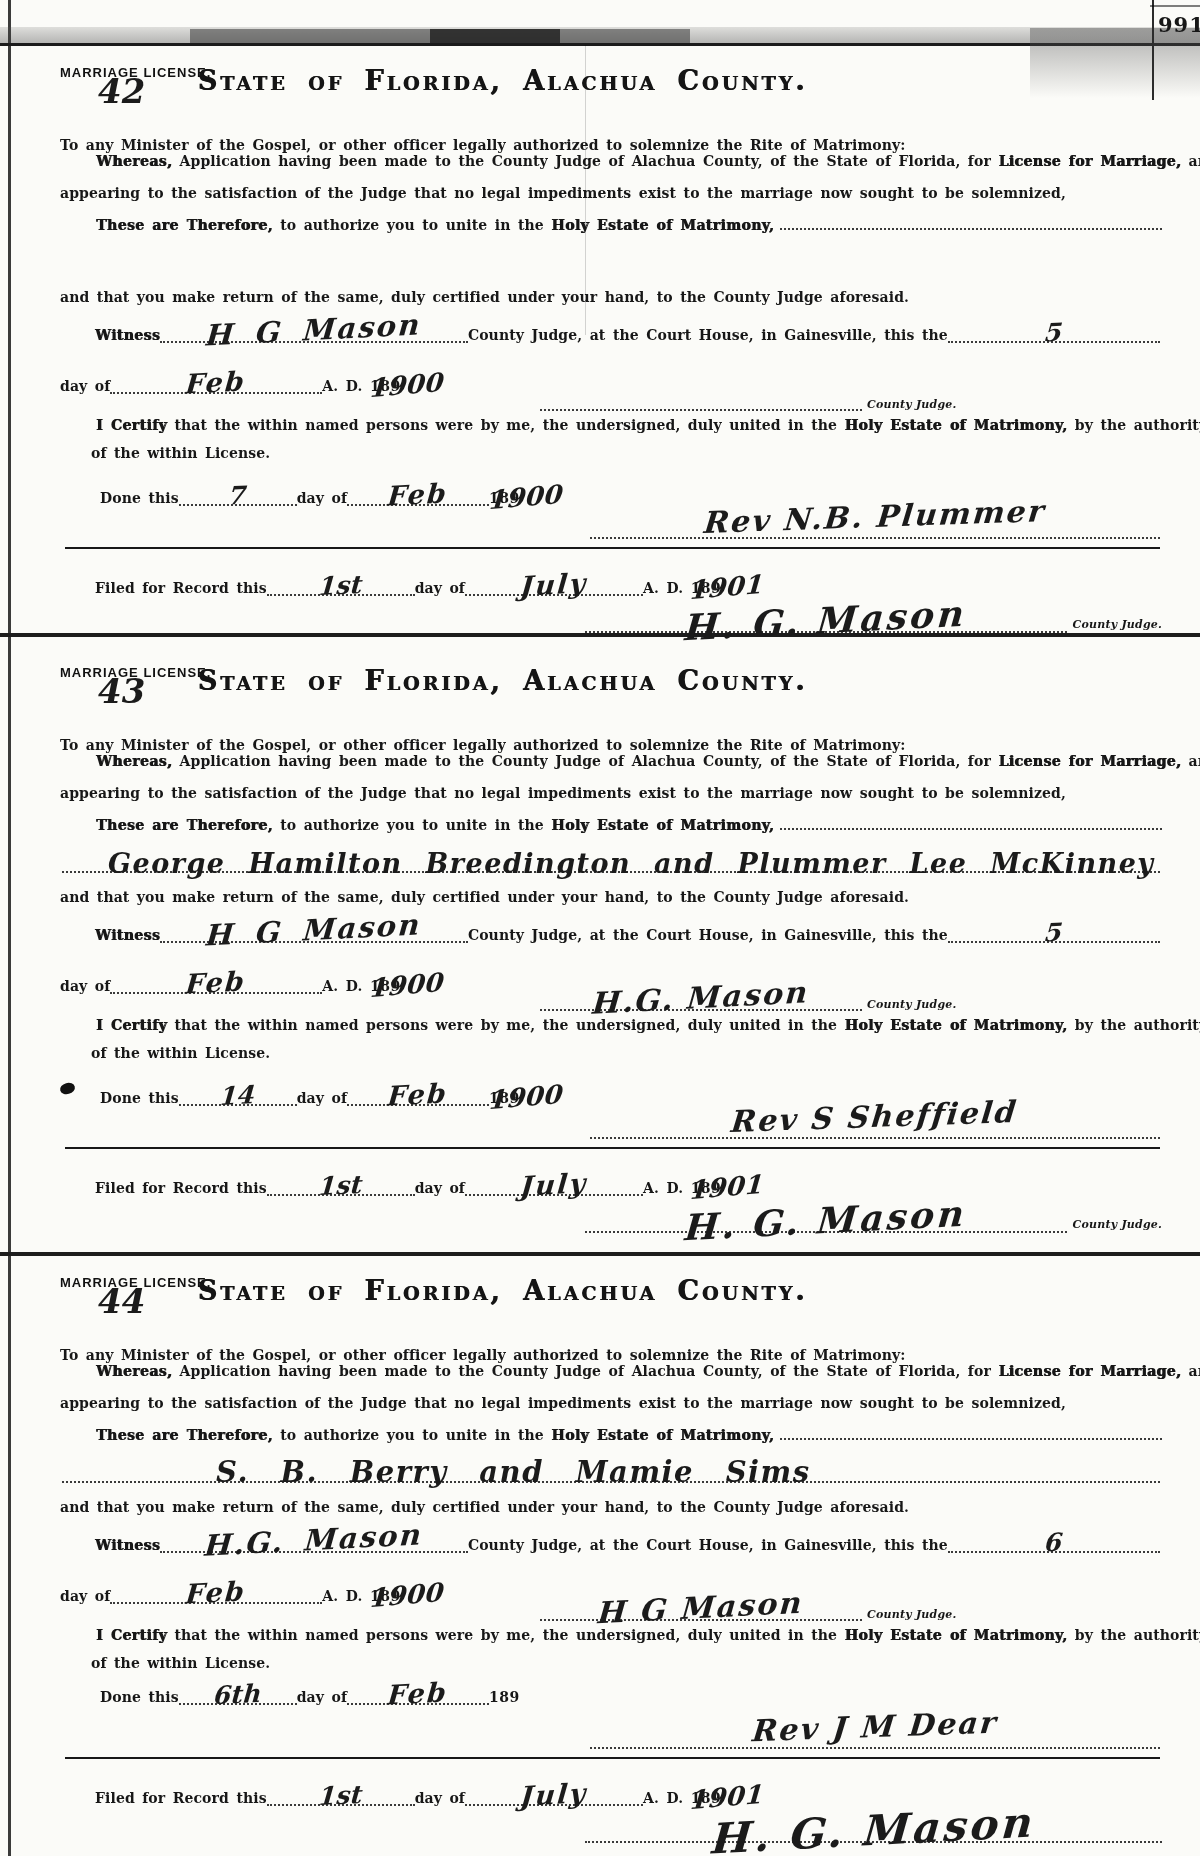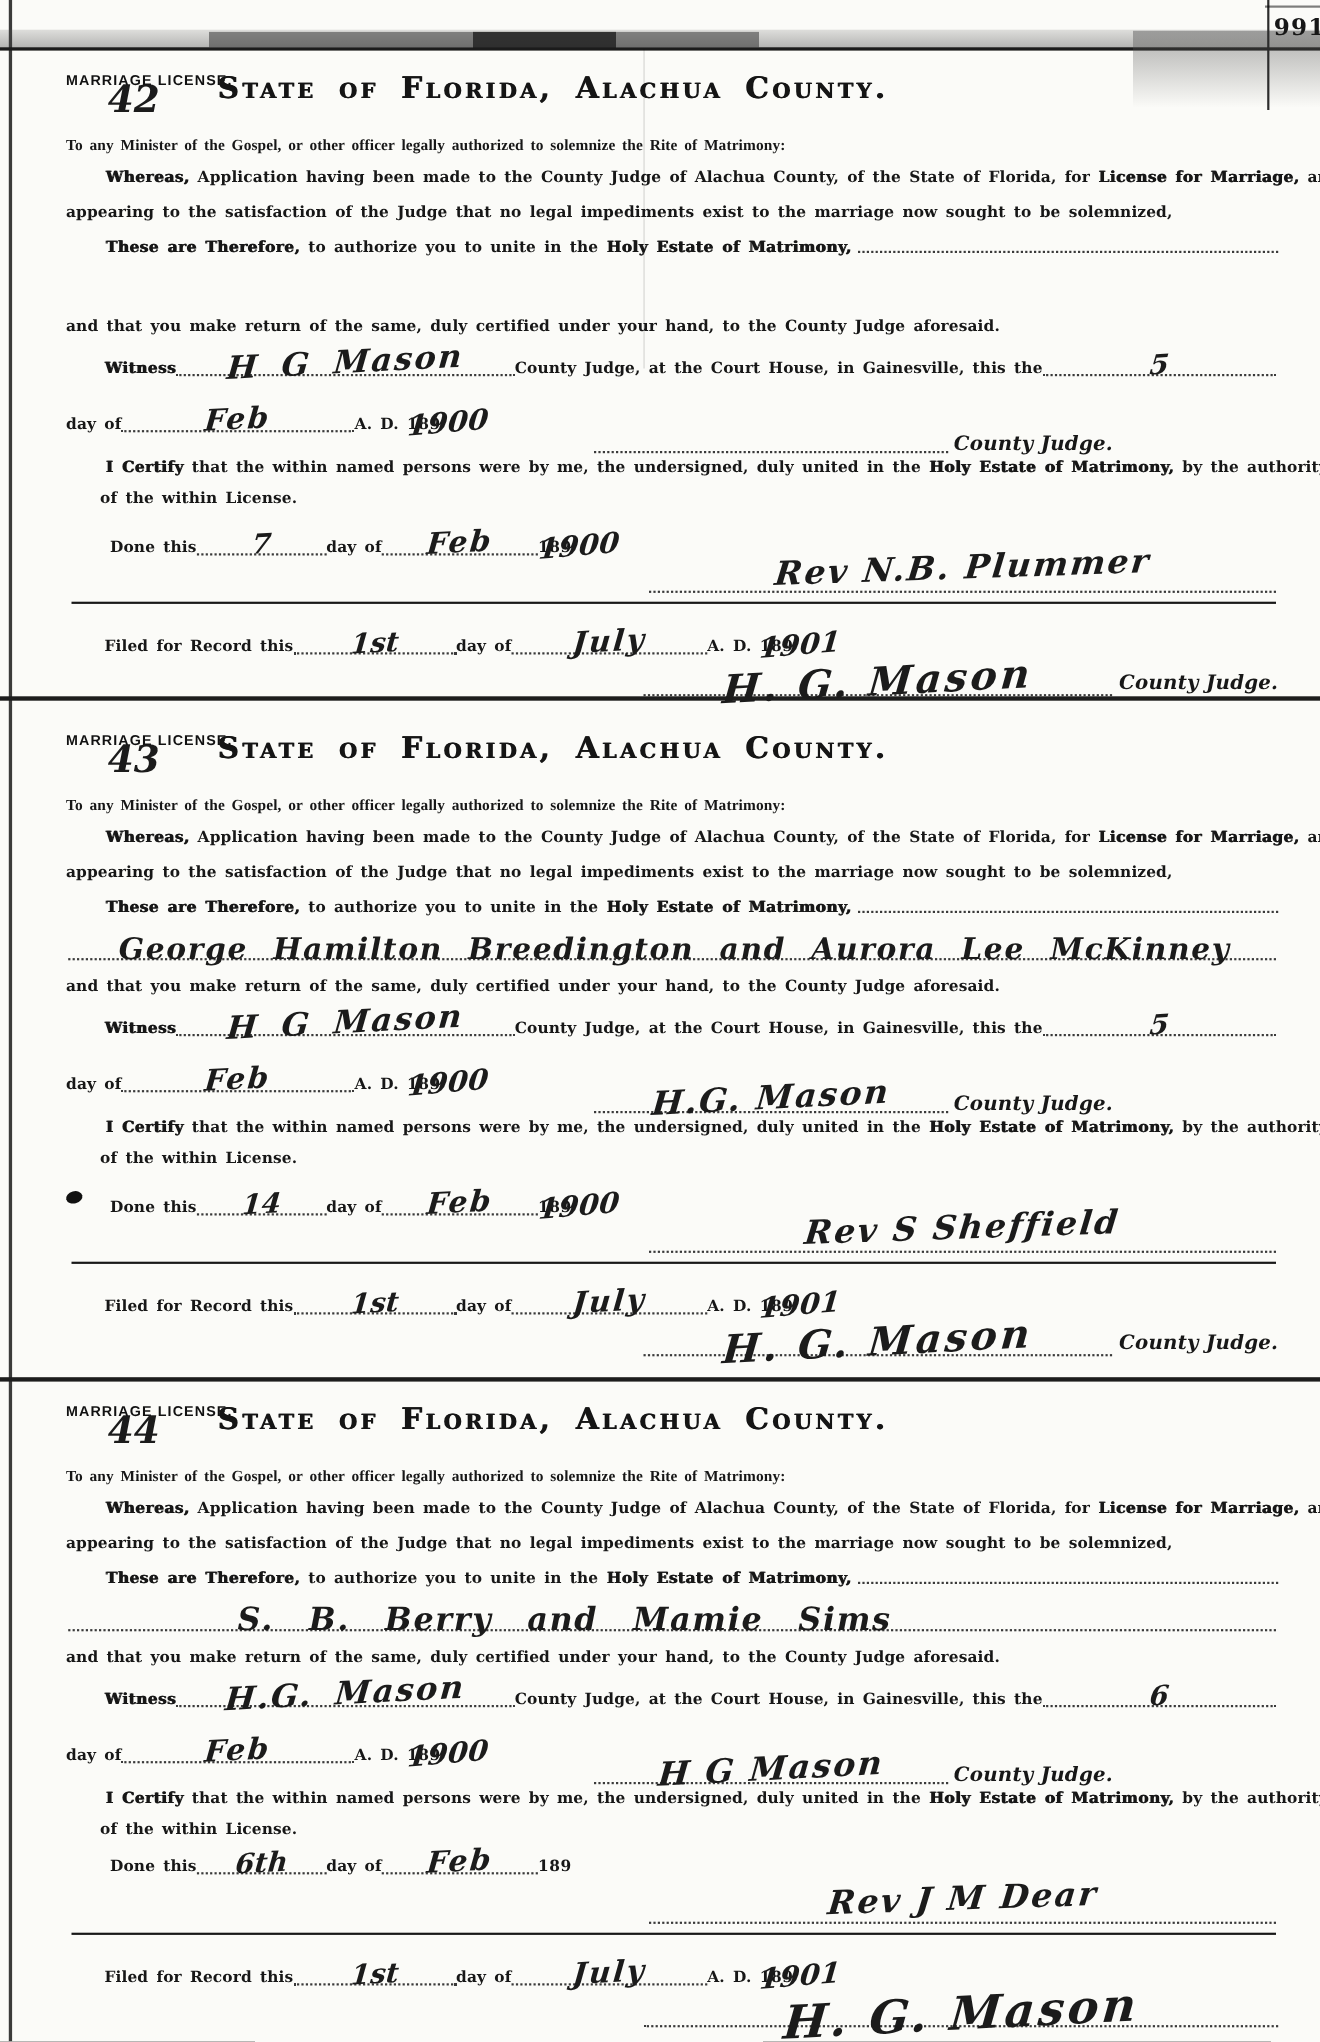--- a/index.html
+++ b/index.html
@@ -32,21 +32,21 @@
             font-size:13px;font-weight:bold;letter-spacing:1px;color:#111;}
   .lic-num{position:absolute;left:98px;top:26px;font-size:34px;}
   .sec-title{position:absolute;left:0;top:20px;width:1005px;text-align:center;font-size:27px;
              font-weight:bold;font-variant:small-caps;letter-spacing:3px;word-spacing:8px;
              text-shadow:0.7px 0 0 currentColor;color:#151515;}
 
   .pline{position:absolute;white-space:nowrap;font-size:14px;font-weight:bold;
          word-spacing:2.5px;letter-spacing:.1px;color:#171717;}
   .bl{font-weight:bold;letter-spacing:.4px;text-shadow:.8px 0 0 currentColor;}
 
-  .l-minister{left:60px;top:80px;font-family:Liberation Serif, serif;}
+  .l-minister{left:60px;top:92px;}
   .l-whereas{left:60px;top:108px;padding-left:36px;}
   .l-appearing{left:60px;top:140px;}
   .l-these{left:60px;top:172px;padding-left:36px;display:flex;width:1066px;}
   .fill-dots{flex:1;border-bottom:2px dotted #3a3a3a;margin:0 0 3px 6px;}
   .names-line{position:absolute;left:62px;top:192px;width:1098px;height:34px;border-bottom:2px dotted #3a3a3a;}
   .l-return{left:60px;top:244px;}
   .l-witness{left:95px;top:282px;}
   .l-dayof{left:60px;top:322px;}
   .cj-line{position:absolute;left:540px;top:348px;width:622px;white-space:nowrap;}
   .l-certify{left:60px;top:372px;padding-left:36px;}
@@ -55,21 +55,21 @@
   .sig-minister{position:absolute;left:590px;top:440px;width:570px;height:52px;
                 border-bottom:2px dotted #3a3a3a;text-align:center;}
   .hw-minister{display:inline-block;font-size:30px;line-height:64px;letter-spacing:2px;
                transform:skewX(-8deg) rotate(-2deg);}
   .sep{position:absolute;left:65px;top:502px;width:1095px;height:2px;background:#181818;}
   .l-filed{left:95px;top:524px;text-align:right;}
   .sig-filed{position:absolute;left:585px;top:532px;width:577px;display:flex;align-items:flex-end;}
   .sig-slot{flex:1;height:54px;border-bottom:2px dotted #3a3a3a;position:relative;}
   .hw-filed{position:absolute;left:50%;bottom:-10px;transform:translateX(-50%) skewX(-8deg) rotate(-3deg);
             font-size:36px;letter-spacing:3px;white-space:nowrap;}
-  .cj-label{font-size:18px;font-weight:bold;font-style:italic;letter-spacing:.2px;}
+  .cj-label{font-size:11px;font-weight:bold;font-style:italic;letter-spacing:.2px;}
   .cj-filed{margin-left:6px;padding-bottom:2px;}
 
   .hw{font-family:"DejaVu Serif",serif;font-style:italic;font-weight:bold;color:#1b1b1b;}
   .slot{display:inline-block;position:relative;height:12px;border-bottom:2px dotted #3a3a3a;
         vertical-align:baseline;margin-bottom:-3px;}
   .slot .hw{position:absolute;bottom:-6px;left:50%;transform:translateX(-50%) skewX(-8deg) rotate(-3deg);
             white-space:nowrap;}
   .sl-sig{width:308px;} .sl-day{width:212px;} .sl-month{width:212px;}
   .sl-dday{width:118px;} .sl-dmonth{width:142px;}
   .sl-fday{width:148px;} .sl-fmonth{width:178px;} .sl-cjsig{width:322px;}
@@ -171,21 +171,21 @@
       <span>and it</span>
     </div>
     <div class="pline l-appearing">appearing to the satisfaction of the Judge that no legal impediments exist to the marriage now sought to be solemnized,</div>
     <div class="pline l-these">
       <span class="bl">These are Therefore,</span>&nbsp;
       <span>to authorize you to unite in the</span>&nbsp;
       <span class="bl">Holy Estate of Matrimony,</span>
       <span class="fill-dots"></span>
     </div>
     <div class="names-line">
-      <span class="hw names-hw">George Hamilton Breedington and Aurora Lee McKinney</span>
+      <span class="hw names-hw">George Hamilton Breedington and Plummer Lee McKinney</span>
     </div>
     <div class="pline l-return">and that you make return of the same, duly certified under your hand, to the County Judge aforesaid.</div>
     <div class="pline l-witness">
       <span class="bl">Witness</span><span class="slot sl-sig"><span class="hw hw-sig">H G Mason</span></span><span>County Judge, at the Court House, in Gainesville, this the</span><span class="slot sl-day"><span class="hw hw-day">5</span></span>
     </div>
     <div class="pline l-dayof">
       <span>day of</span><span class="slot sl-month"><span class="hw hw-month">Feb</span></span><span>A. D.</span> <span class="yrp">189</span><span class="hw yearhw">1900</span>
     </div>
     <div class="cj-line">
       <span class="slot sl-cjsig"><span class="hw hw-cjsig">H.G. Mason</span></span> <span class="cj-label">County Judge.</span>

